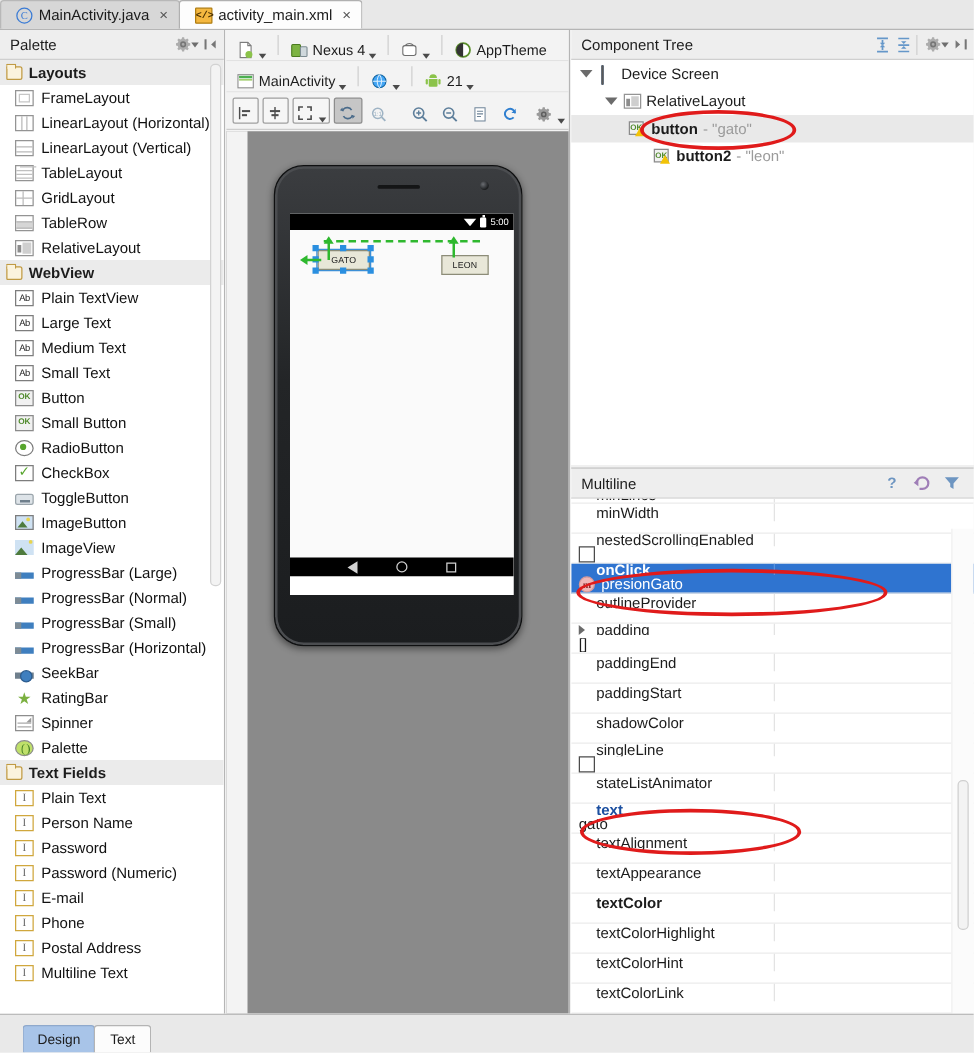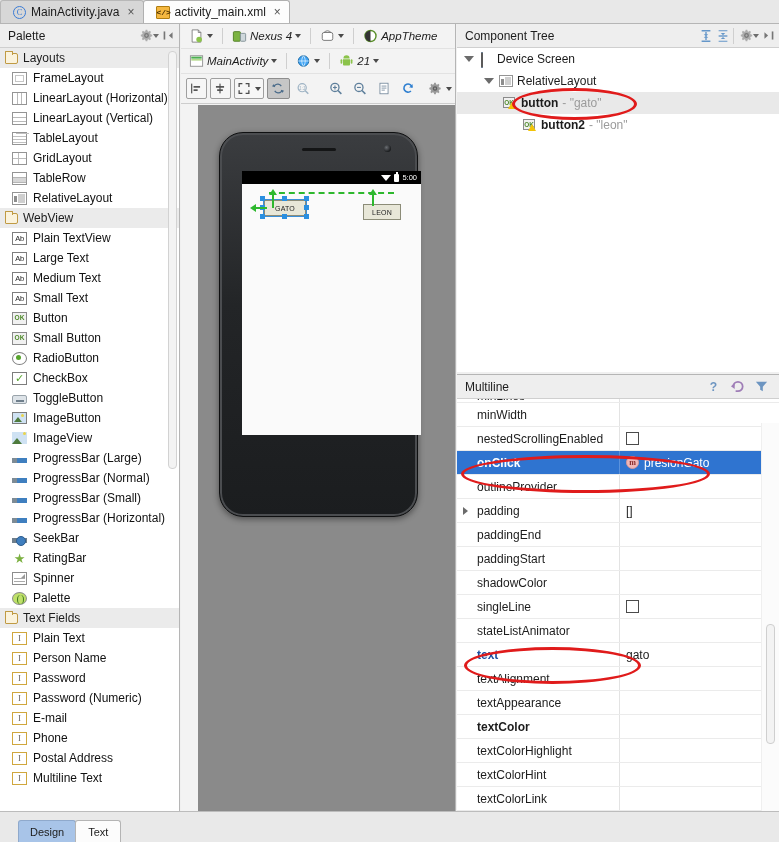--- a/index.html
+++ b/index.html
@@ -54,21 +54,21 @@
   .panel-head .ttl { flex: 1; }
   .hdr-btn { display: flex; align-items: center; margin-left: 3px; opacity: .78; }
 
   .pal-scroll {
     position: absolute; left: 0; top: 24px; right: 0; bottom: 0;
     overflow: hidden; background: #fff;
   }
   .pal-group {
     display: flex; align-items: center; gap: 5px;
     height: 20px; padding-left: 5px;
-    background: #ebebeb; font-weight: normal; font-size: 12px;
+    background: #ebebeb; font-weight: bold; font-size: 12px;
   }
   .pal-item {
     display: flex; align-items: center; gap: 6px;
     height: 20px; padding-left: 12px; font-size: 12px; color: #111;
   }
   .folder-ico {
     width: 13px; height: 11px; background: #fbf3dd;
     border: 1.2px solid #c09a43; border-radius: 1px 2px 2px 1px;
     position: relative;
   }
@@ -154,22 +154,22 @@
   .design-panel {
     position: absolute; left: 181px; top: 24px; width: 275px; height: 787px;
     background: #f3f3f3; border-right: 1px solid #b5b5b5; overflow: hidden;
   }
   .dtool-row {
     display: flex; align-items: center; height: 25px; padding-left: 5px; gap: 3px;
     border-bottom: 1px solid #e2e2e2; background: #f3f3f3;
   }
   .dtool-row.last { border-bottom: 1px solid #cdcdcd; height: 30px; }
   .tbtn {
-    display: flex; align-items: center; gap: 3px; height: 21px;
-    padding: 0 3px; font-size: 11.5px; color: #1d1d1d; white-space: nowrap; font-style: italic;
+    display: flex; align-items: flex-end; gap: 3px; height: 21px;
+    padding: 0 3px; font-size: 11.5px; color: #1d1d1d; white-space: nowrap;
   }
   .tbtn.boxed { border: 1px solid #9f9f9f; background: #f6f6f6; border-radius: 2px; padding: 0 2px; }
   .tbtn.pressed { border: 1px solid #8d8d8d; background: #c6c6c6; border-radius: 2px; }
   .caret { width:0;height:0;border-left:3.2px solid transparent;border-right:3.2px solid transparent;border-top:4px solid #4a4a4a; }
   .tsep { width:1px; height:16px; background:#cfcfcf; margin:0 3px; }
   .icon-box { width: 15px; height: 14px; position: relative; }
 
   .canvas-area {
     position: absolute; left: 0; top: 81px; right: 0; bottom: 0;
     background: #8a8a8a;
@@ -184,21 +184,21 @@
     border: 1px solid #0f1011;
     box-shadow: 0 2px 6px rgba(0,0,0,.45), inset 0 0 0 2px #4b4d50;
   }
   .phone-speaker {
     position:absolute; left:50%; top:15px; transform:translateX(-50%);
     width:34px; height:3px; background:#141516; border-radius:2px;
   }
   .phone-cam { position:absolute; right:26px; top:12px; width:7px; height:7px; border-radius:50%;
     background:radial-gradient(circle at 35% 35%, #6a6d72, #1a1c1e 70%); }
   .phone-screen {
-    position:absolute; left:22px; top:38px; width:179px; height:264px;
+    position:absolute; left:12px; top:38px; width:179px; height:305px;
     background:#fff; overflow:hidden;text-align:center;
   }
   .statusbar {
     height:13px; background:#000; display:flex; align-items:center; justify-content:flex-end;
     color:#fff; font-size:7.5px; padding-right:4px; gap:3px;
     font-family:"Liberation Sans", sans-serif;
   }
   .sb-wifi { width:0;height:0;border-left:5px solid transparent;border-right:5px solid transparent;border-top:6px solid #fff; }
   .sb-batt { width:5px;height:8px;background:#fff;border-radius:1px; position:relative; }
   .sb-batt:before{content:'';position:absolute;left:1.3px;top:-2px;width:2.4px;height:2px;background:#fff;}
@@ -251,21 +251,21 @@
     border-left:4px solid transparent;border-right:4px solid transparent;border-bottom:7px solid #f2c307;
   }
   .tree-name { font-weight:bold; }
   .tree-id { color:#9b9b9b; }
 
   .props-panel {
     position: absolute; left: 457px; top: 374px; width: 322px; height: 437px;
     background: #fff; border-top: 1px solid #b5b5b5;
   }
   .props-scroll { position:absolute; left:0; top:24px; right:0; bottom:0; background:#fff; overflow:hidden; }
-  .prow { display:flex; height:24px; border-bottom:1px solid #ebebeb; font-size:12px; }
+  .prow { display:flex; height:24px; border-bottom:1px solid #ebebeb; font-size:12px;flex-direction:column; }
   .prow .pname {
     width:163px; display:flex; align-items:center; padding-left:20px;
     border-right:1px solid #e3e3e3; color:#1c1c1c; white-space:nowrap; overflow:hidden;
   }
   .prow .pval { flex:1; display:flex; align-items:center; padding-left:6px; gap:5px; color:#1c1c1c; }
   .prow.sel { background:#2f74d0; }
   .prow.sel .pname, .prow.sel .pval { color:#fff; border-right-color:#5a92dc; font-weight:bold; }
   .prow.sel .pval { font-weight:normal; }
   .prow .pname.bold { font-weight:bold; }
   .prow .pname.blue { color:#1b4fa0; font-weight:bold; }

